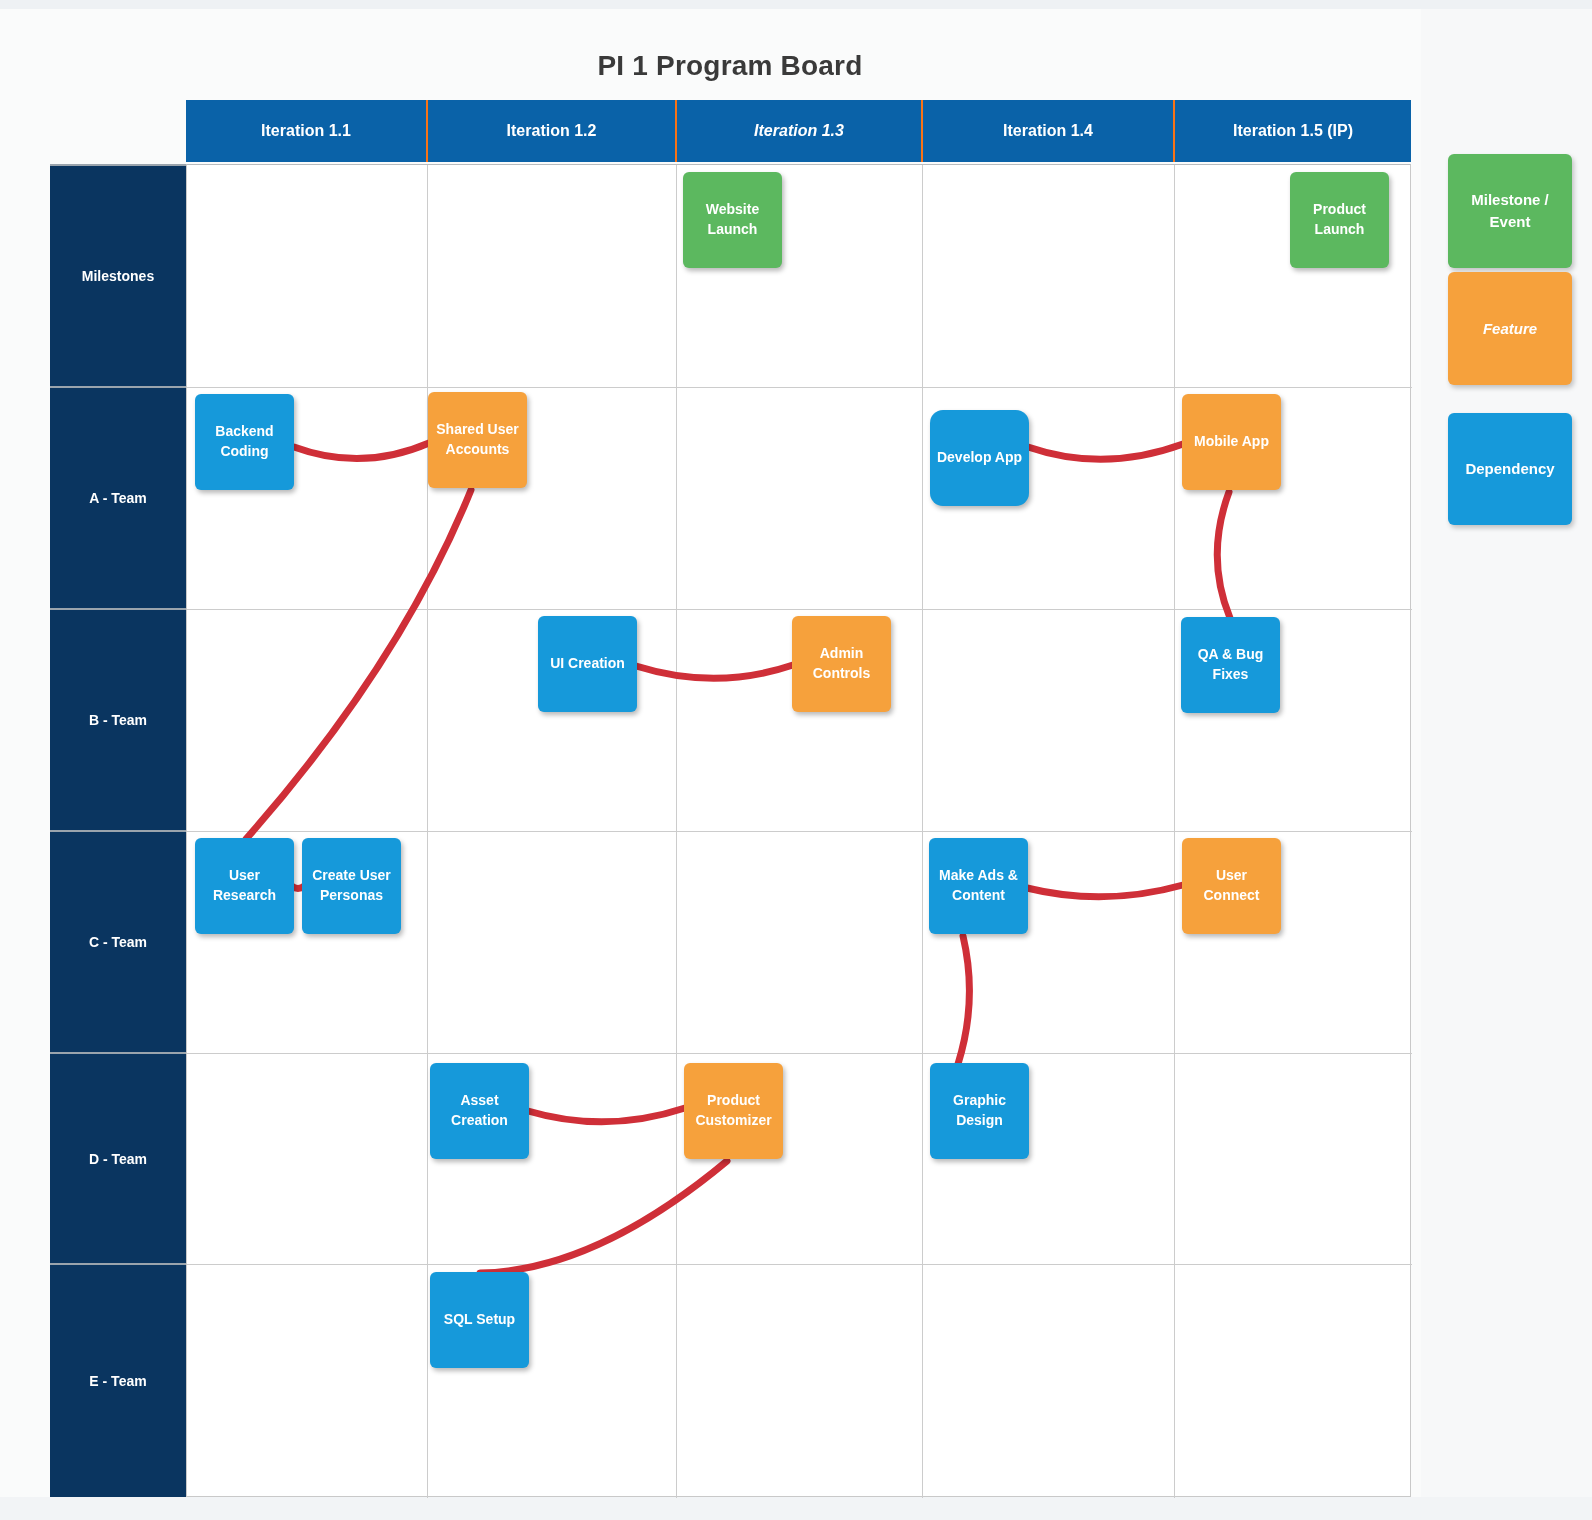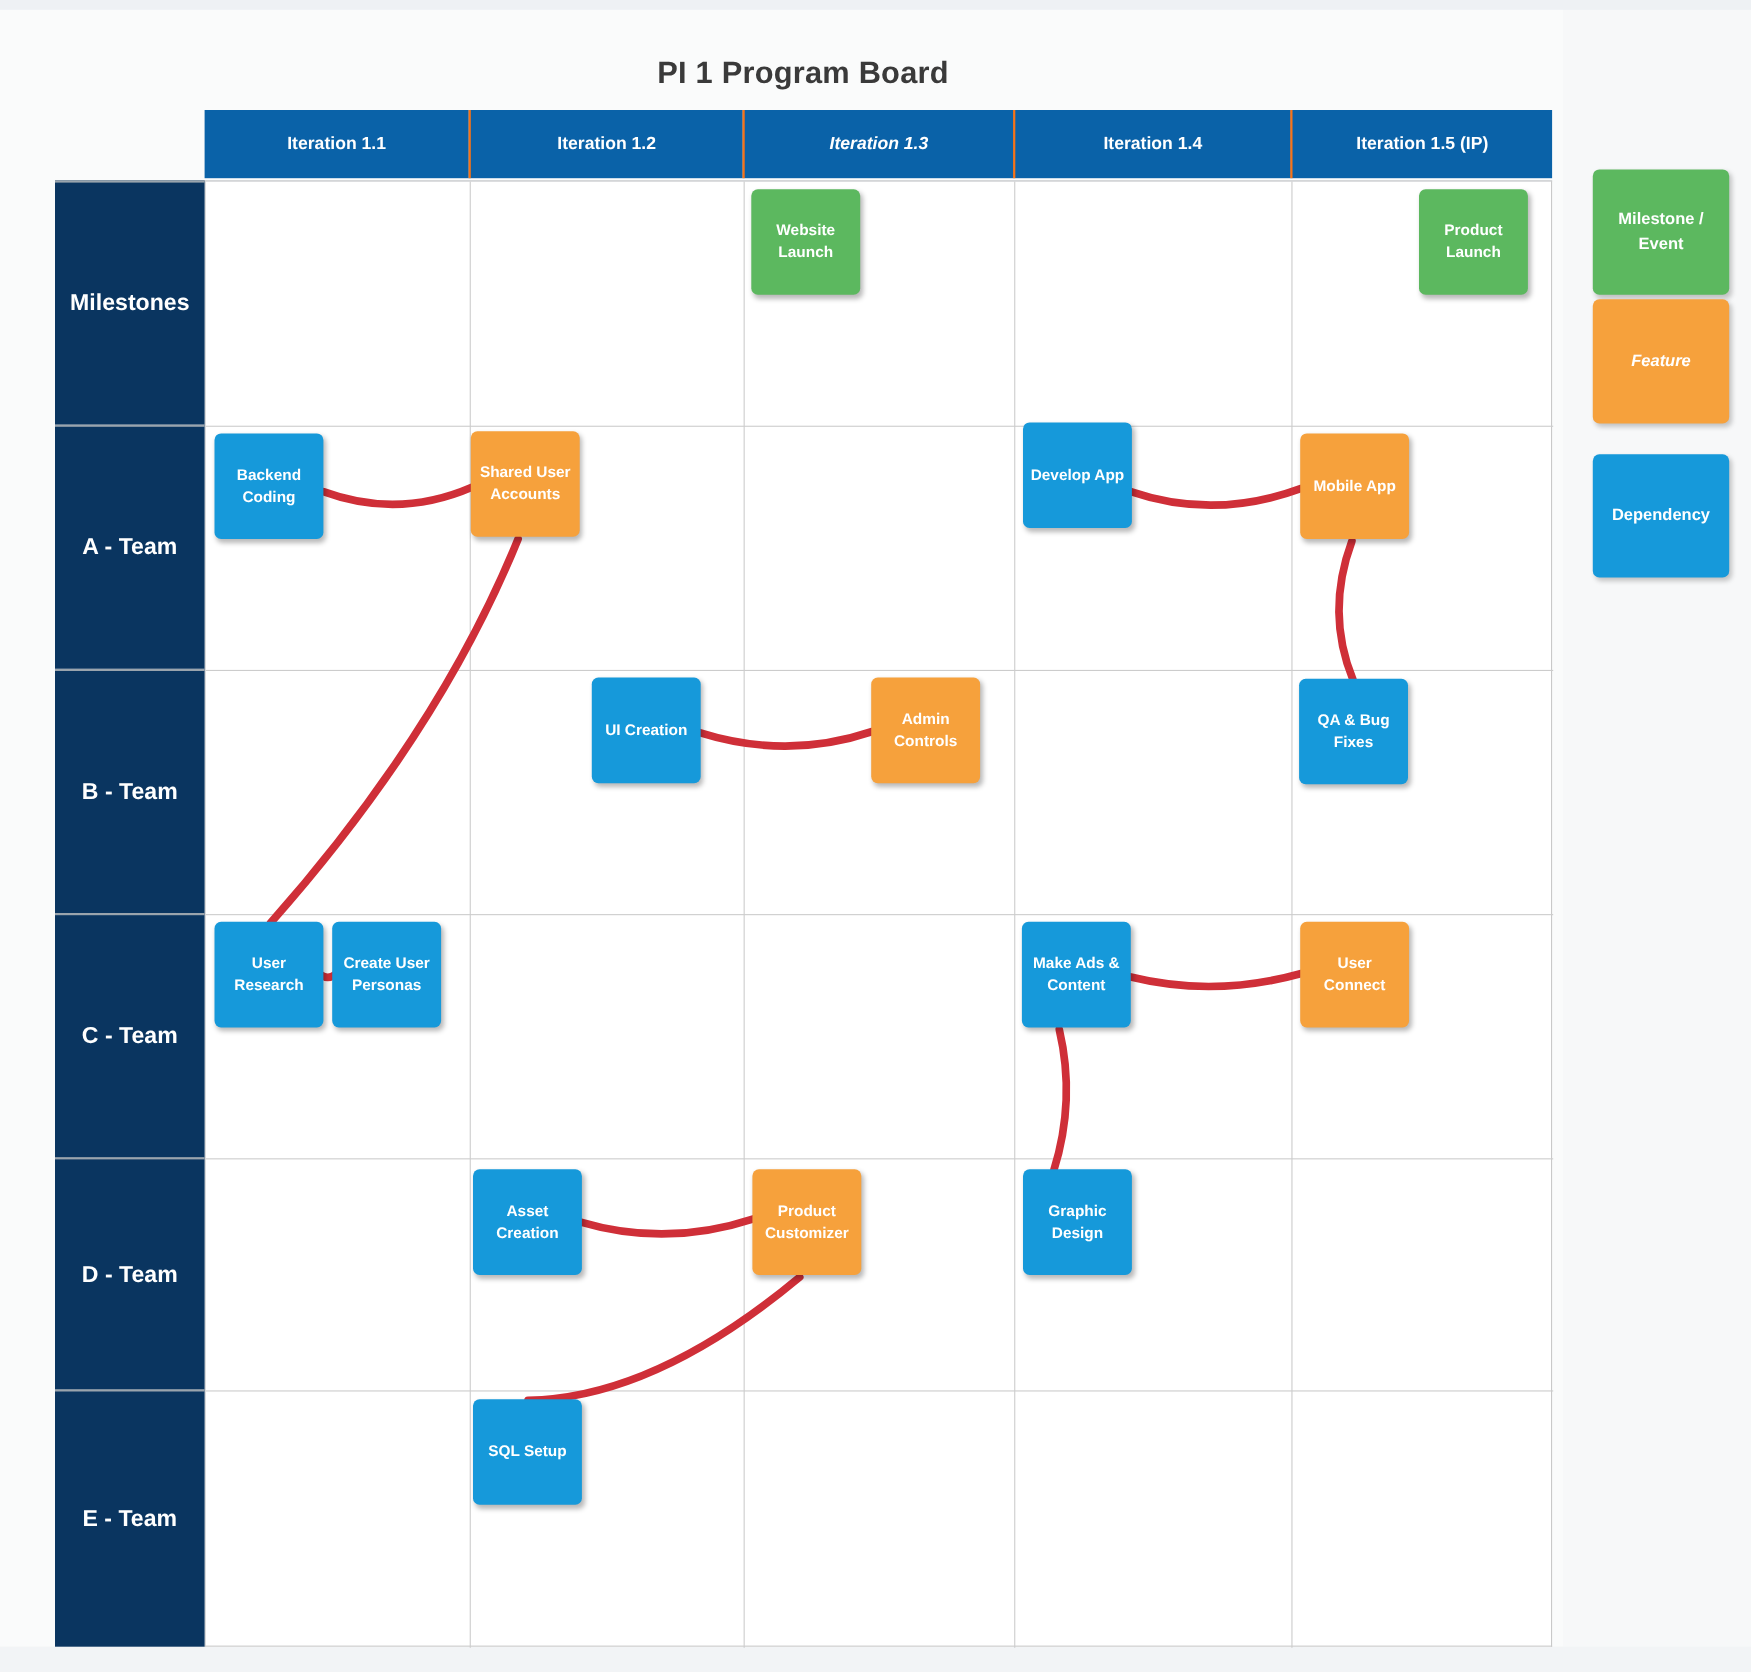--- a/index.html
+++ b/index.html
@@ -31,21 +31,21 @@
   .grid{
     position:absolute;left:186px;top:164px;width:1225px;height:1333px;
     background:#ffffff;box-sizing:border-box;border:1px solid #c9c9c9;border-top-color:#b9bcbf;
   }
   .vline{position:absolute;top:0;width:1px;height:1333px;background:#cccccc;}
   .hline{position:absolute;left:0;height:1px;width:1225px;background:#cccccc;}
 
   
   .row-header{
     position:absolute;left:50px;width:136px;background:#0a3560;
-    color:#ffffff;font-size:21px;font-weight:bold;
+    color:#ffffff;font-size:14px;font-weight:bold;
     display:flex;align-items:center;justify-content:center;
     box-sizing:border-box;border-top:2px solid #9aa4ad;
   }
 
   
   .card{
     position:absolute;width:99px;height:96px;border-radius:6px;
     color:#ffffff;font-size:14px;font-weight:bold;line-height:1.4;text-align:center;
     display:flex;align-items:center;justify-content:center;
     padding:4px 6px;box-sizing:border-box;
@@ -112,21 +112,21 @@
   <path d="M1027,888 Q1104,907 1183,885"></path>
   <path d="M963,936 Q978,1000 958,1064"></path>
   <path d="M528,1111 Q606,1134 685,1108"></path>
   <path d="M727,1161 Q595,1271 480,1273"></path>
 </svg>
 
 <div class="card card-green" style="left:683px;top:172px;">Website Launch</div>
 <div class="card card-green" style="left:1290px;top:172px;">Product Launch</div>
 <div class="card card-blue" style="left:195px;top:394px;">Backend Coding</div>
 <div class="card card-orange" style="left:428px;top:392px;">Shared User Accounts</div>
-<div class="card card-blue" style="left:930px;top:384px;">Develop App</div>
+<div class="card card-blue" style="left:930px;top:410px;border-radius:13px;">Develop App</div>
 <div class="card card-orange" style="left:1182px;top:394px;">Mobile App</div>
 <div class="card card-blue" style="left:538px;top:616px;">UI Creation</div>
 <div class="card card-orange" style="left:792px;top:616px;">Admin Controls</div>
 <div class="card card-blue" style="left:1181px;top:617px;">QA &amp; Bug Fixes</div>
 <div class="card card-blue" style="left:195px;top:838px;">User Research</div>
 <div class="card card-blue" style="left:302px;top:838px;">Create User Personas</div>
 <div class="card card-blue" style="left:929px;top:838px;">Make Ads &amp; Content</div>
 <div class="card card-orange" style="left:1182px;top:838px;">User Connect</div>
 <div class="card card-blue" style="left:430px;top:1063px;">Asset Creation</div>
 <div class="card card-orange" style="left:684px;top:1063px;">Product Customizer</div>

